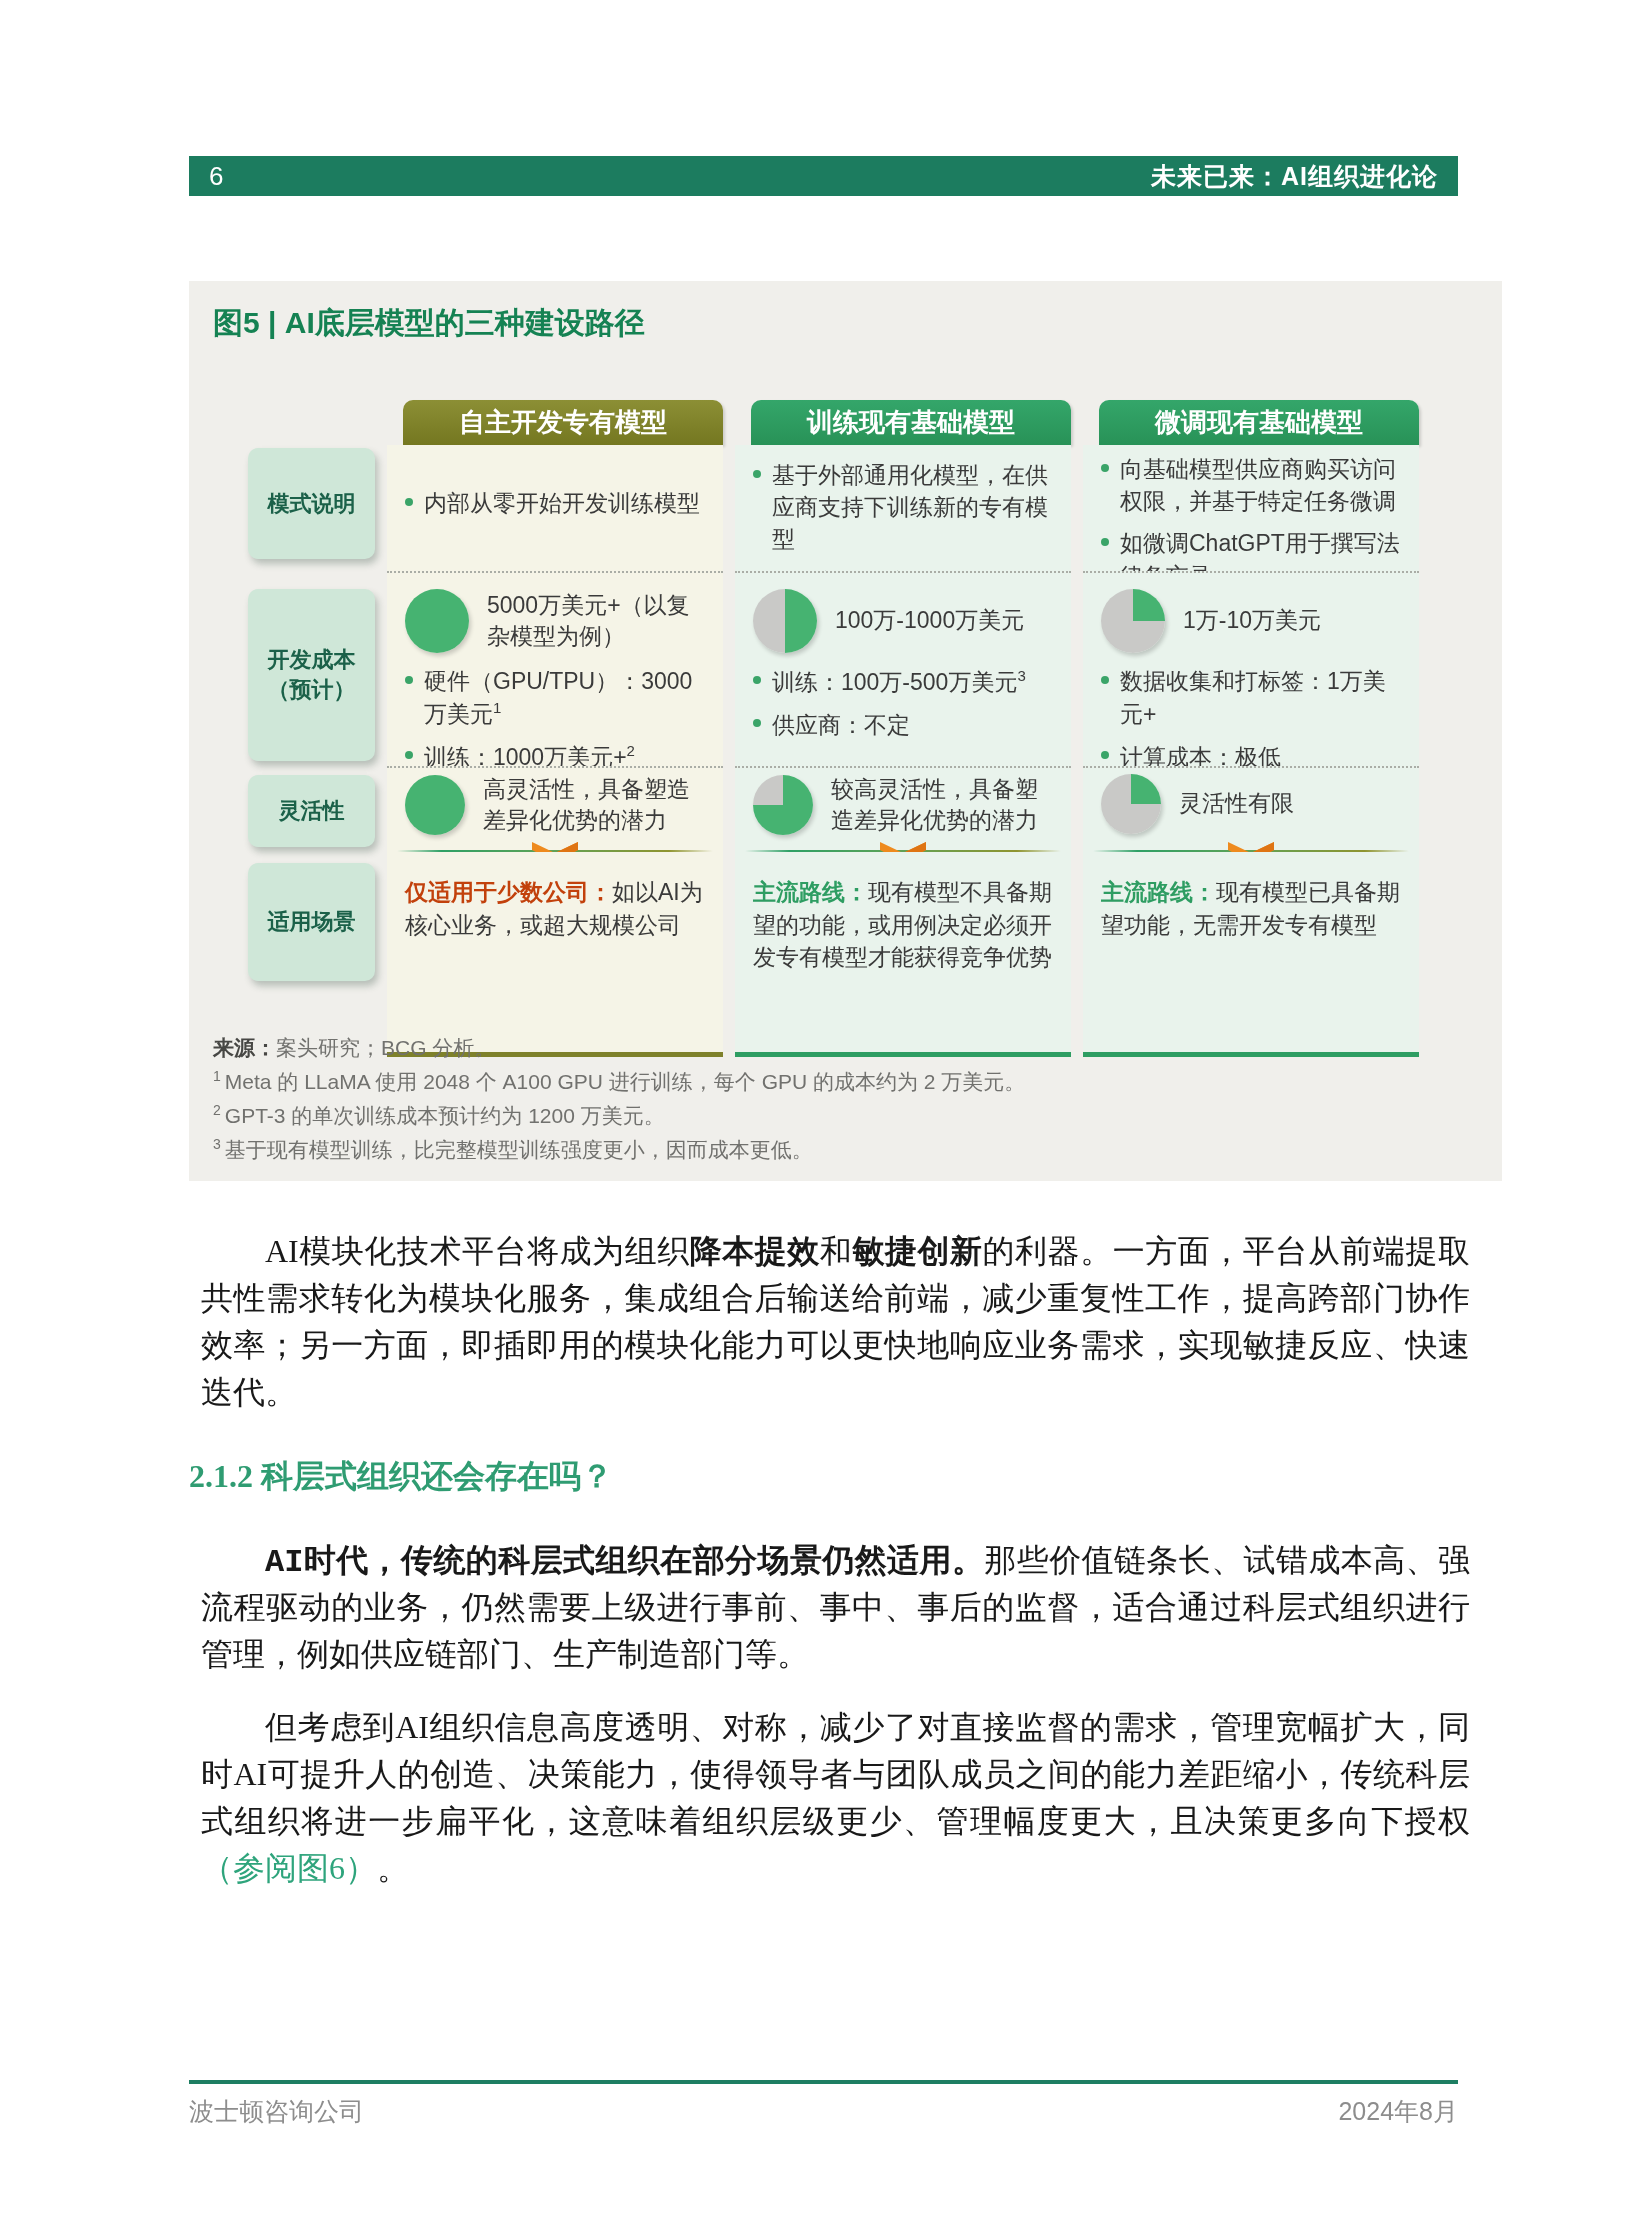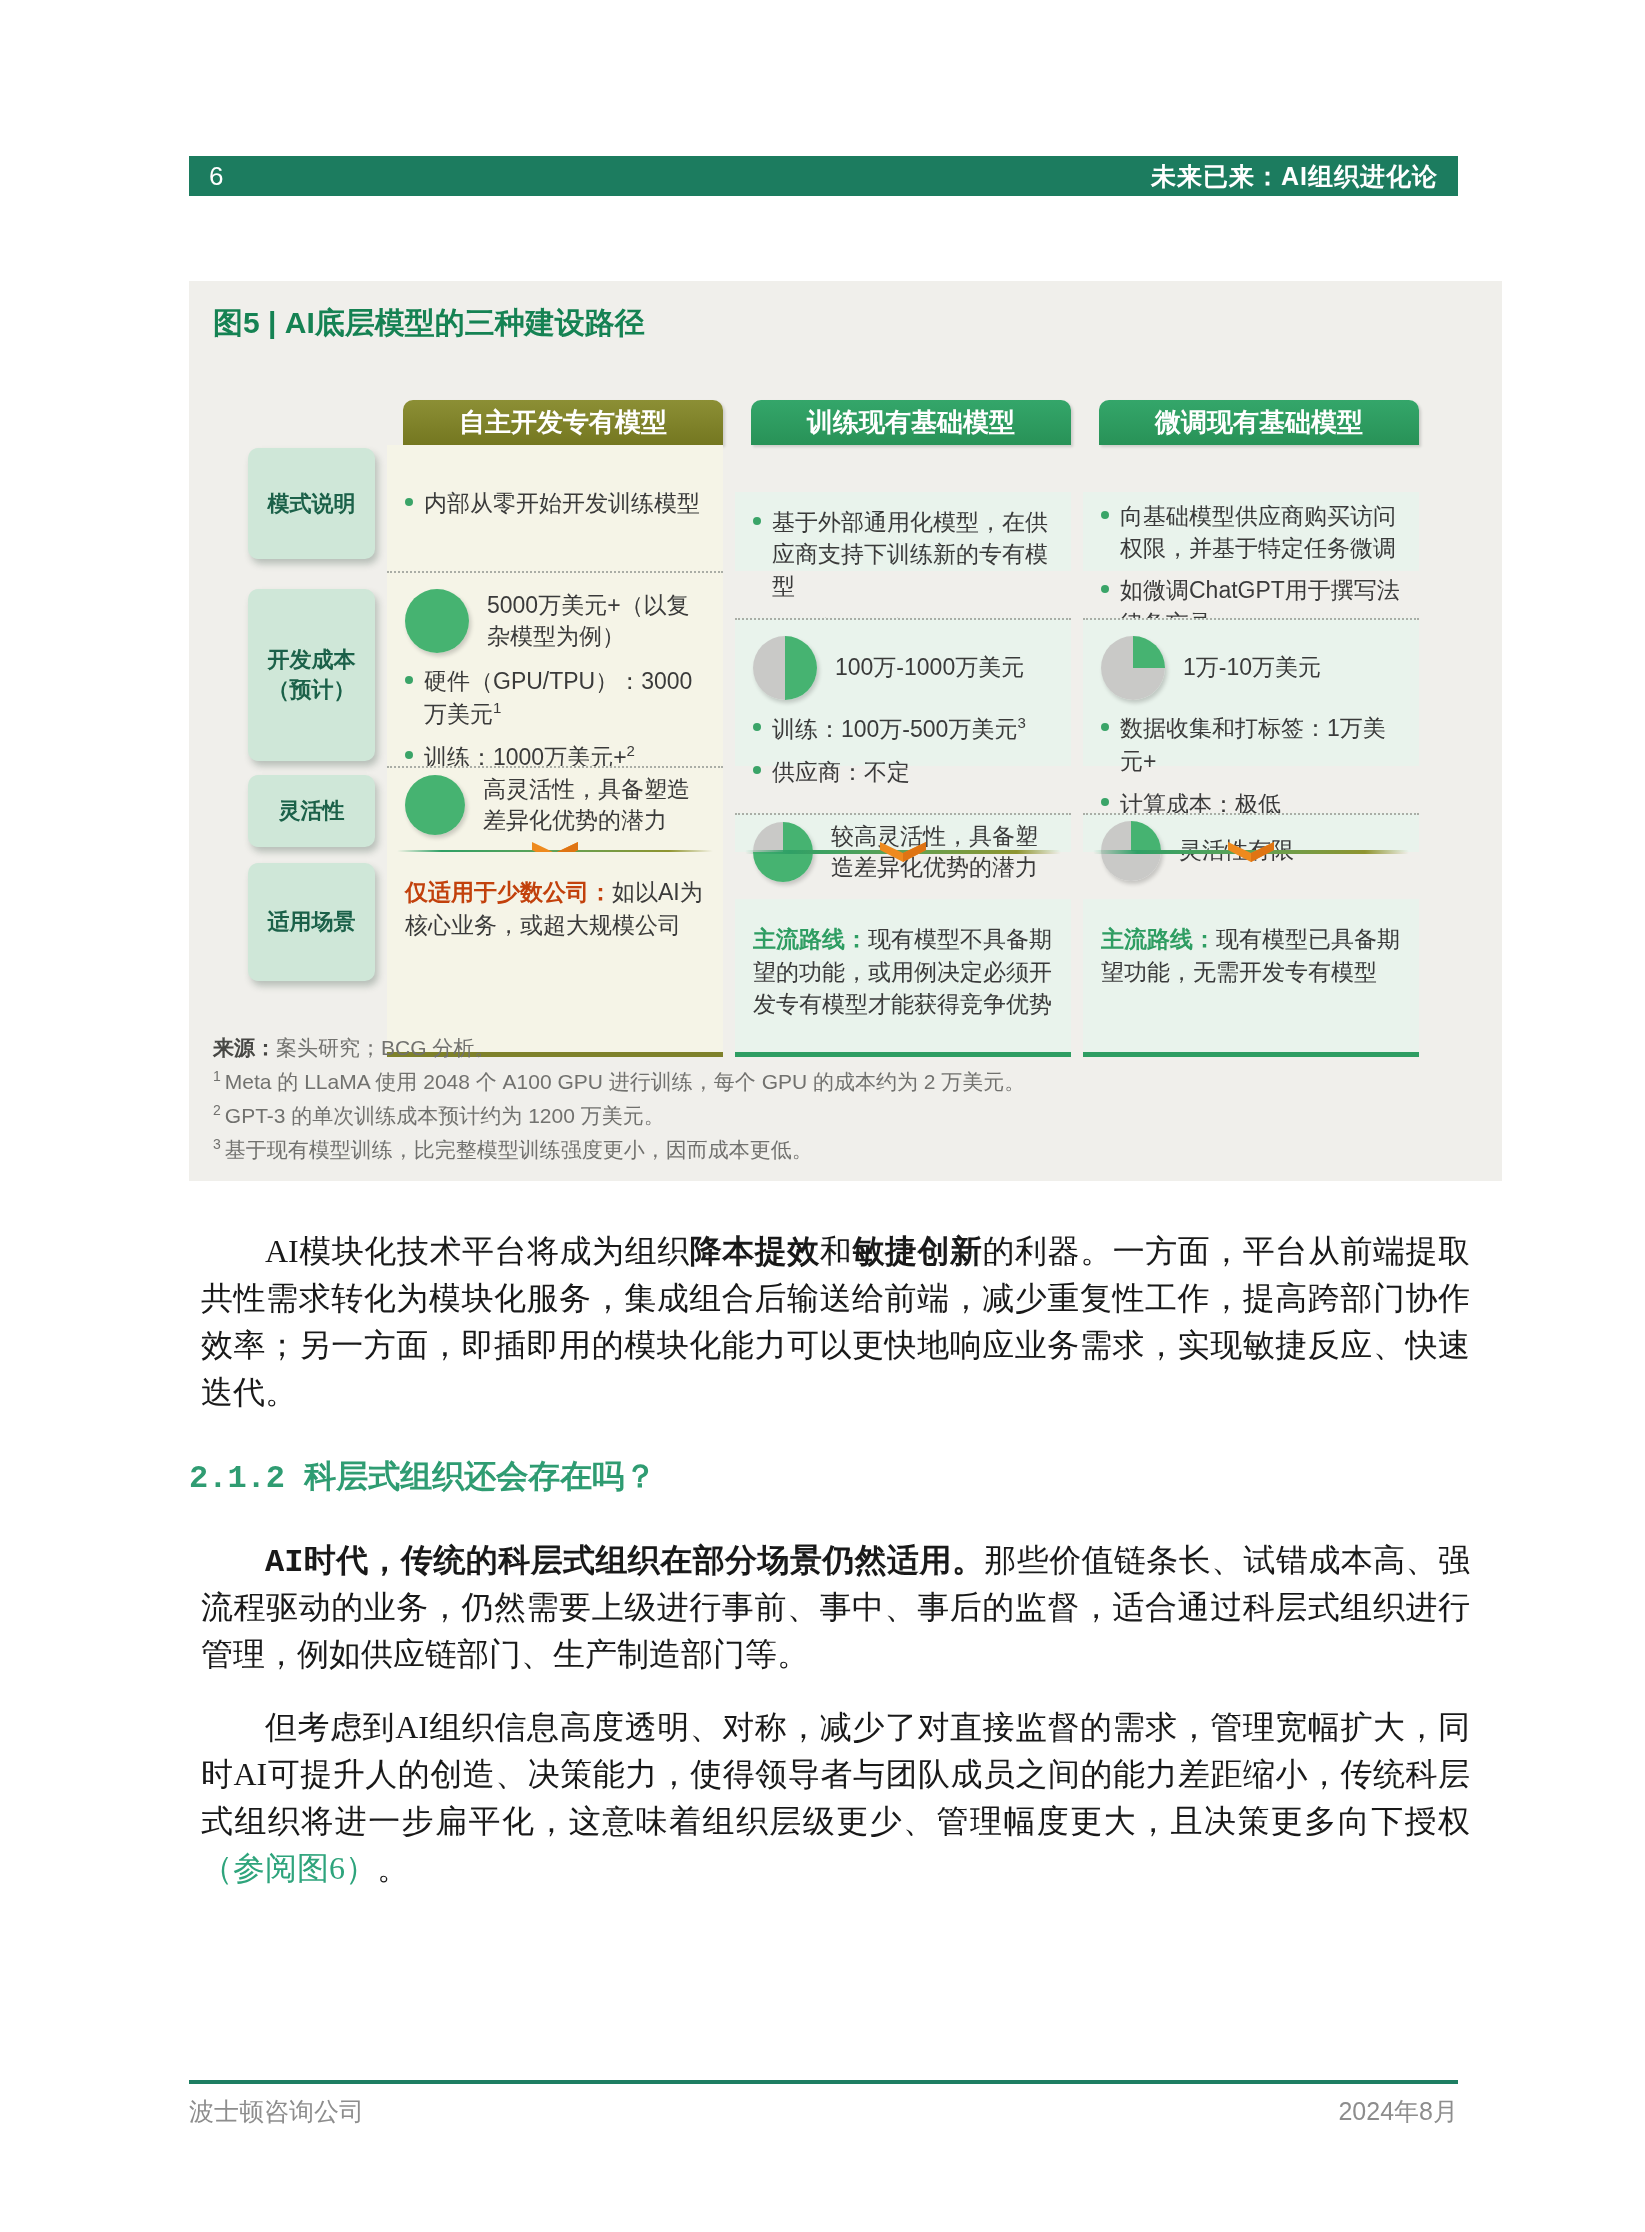--- a/index.html
+++ b/index.html
@@ -26,21 +26,21 @@
   .th-olive{background:linear-gradient(180deg,#8c8f35,#747720);}
   .th-green{background:linear-gradient(180deg,#34a66a,#289257);}
 
   .rl-cell{display:flex;}
   .rl{flex:1;background:#cfe7d8;border-radius:10px;box-shadow:3px 5px 7px rgba(40,70,55,.28);
       color:#1b6149;font-weight:bold;font-size:22px;line-height:1.35;display:flex;
       align-items:center;justify-content:center;text-align:center;white-space:pre-line;}
   .m1{margin:3px 0 12px;} .m2{margin:18px 0 5px;} .m3{margin:9px 0 5px;} .m4{margin:11px 0 76px;}
 
   .cell{box-sizing:border-box;color:#3a3a3a;font-size:23px;line-height:1.4;position:relative;}
-  .bg-ivory{background:#f5f4e7;} .bg-mint{background:#e9f3ec;margin-top:47px;}
+  .bg-ivory{background:#f5f4e7;} .bg-mint{background:#e9f3ec;}
   .sep{border-top:2px dotted #aaada6;}
   .end-olive{border-bottom:5px solid #7e812b;} .end-green{border-bottom:5px solid #2e9d62;}
 
   .mode{padding:14px 16px 0 18px;}
   .mode.center{display:flex;align-items:center;padding-top:0;}
   .blt{display:flex;gap:11px;margin-bottom:10px;}
   .dot{flex:none;width:8px;height:8px;border-radius:50%;background:#3aa468;margin-top:11px;}
   .blt .t{flex:1;}
   sup{font-size:15px;}
 
@@ -61,21 +61,21 @@
   .lead-green{font-weight:bold;color:#2e9d62;}
 
   .fnotes{position:absolute;left:24px;bottom:14px;font-size:21px;line-height:1.62;color:#71716e;}
   .fnotes .srcl{font-weight:bold;color:#474744;}
   .fnotes sup{font-size:14px;margin-right:4px;}
 
   
   .bodytxt{font-family:"Liberation Serif","DejaVu Serif",serif;color:#191919;}
   .para{position:absolute;left:189px;width:1269px;font-size:32px;line-height:47px;
         text-align:justify;text-indent:2em;margin:12px;}
-  .h212{position:absolute;left:189px;width:1269px;font-size:32px;font-weight:bold;color:#2f9c72;margin:0;font-family:Liberation Mono, monospace;}
+  .h212{position:absolute;left:189px;width:1269px;font-size:32px;font-weight:bold;color:#2f9c72;margin:0;}
   .figref{color:#2ea47c;text-decoration:none;cursor:pointer;}
 
   
   .frule{position:absolute;left:189px;top:2080px;width:1269px;height:4px;background:#1e7e62;}
   .footer{position:absolute;left:189px;top:2095px;width:1269px;display:flex;
           justify-content:space-between;font-size:25px;color:#8d8d8d;}
 </style>
 </head>
 <body>
 

